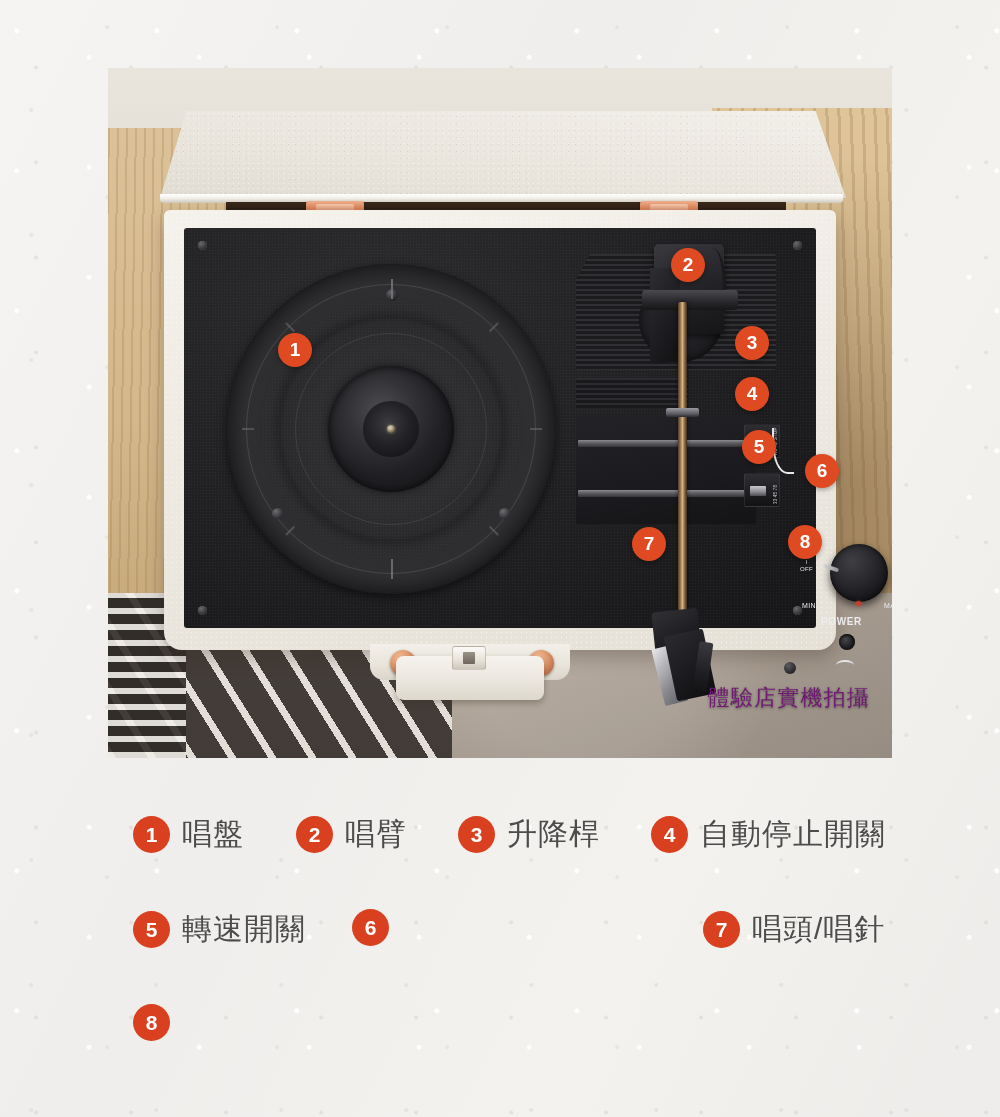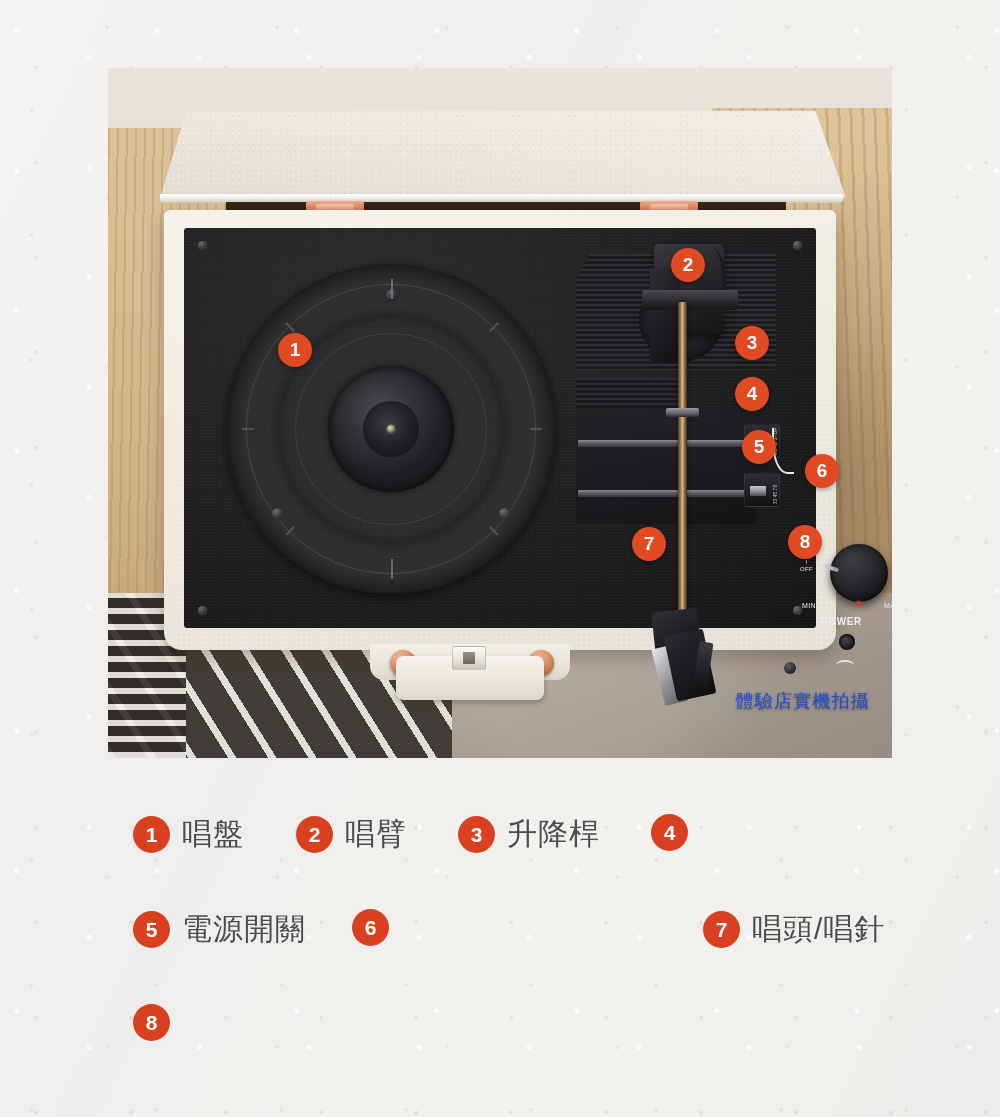--- a/index.html
+++ b/index.html
@@ -514,22 +514,22 @@
     position: absolute; left: 30%; top: 22%; width: 40%; height: 56%;
     background: linear-gradient(180deg, #9a9287 0%, #6e675d 100%);
     border-radius: 1px;
   }
 
   
   .watermark {
     position: absolute;
     right: 22px;
     bottom: 45px;
-    font-size: 18px;
-    color: #1d4ed8;
+    font-size: 22px;
+    color: #701a75;
     letter-spacing: 1.2px;
     text-shadow: 0 1px 3px rgba(0,0,0,0.45);
     font-family: Liberation Serif, serif;
   }
 
   
   .interface-pill {
     position: absolute;
     left: 22px;
     top: 29px;
@@ -728,26 +728,27 @@
       <div class="legend-item" style="left: 296px;">
         <div class="badge">2</div>
         <div class="legend-label">唱臂</div>
       </div>
       <div class="legend-item" style="left: 458px;">
         <div class="badge">3</div>
         <div class="legend-label">升降桿</div>
       </div>
       <div class="legend-item" style="left: 651px;">
         <div class="badge">4</div>
+        <div class="legend-label">自動停止開關</div>
       </div>
     </div>
   <div class="legend-row" id="legend-row-1">
       <div class="legend-item" style="left: 133px;">
         <div class="badge">5</div>
-        <div class="legend-label">電源開關</div>
+        <div class="legend-label">轉速開關</div>
       </div>
       <div class="legend-item" style="left: 352px;">
         <div class="badge">6</div>
       </div>
       <div class="legend-item" style="left: 703px;">
         <div class="badge">7</div>
         <div class="legend-label">唱頭/唱針</div>
       </div>
     </div>
   <div class="legend-row" id="legend-row-2">

